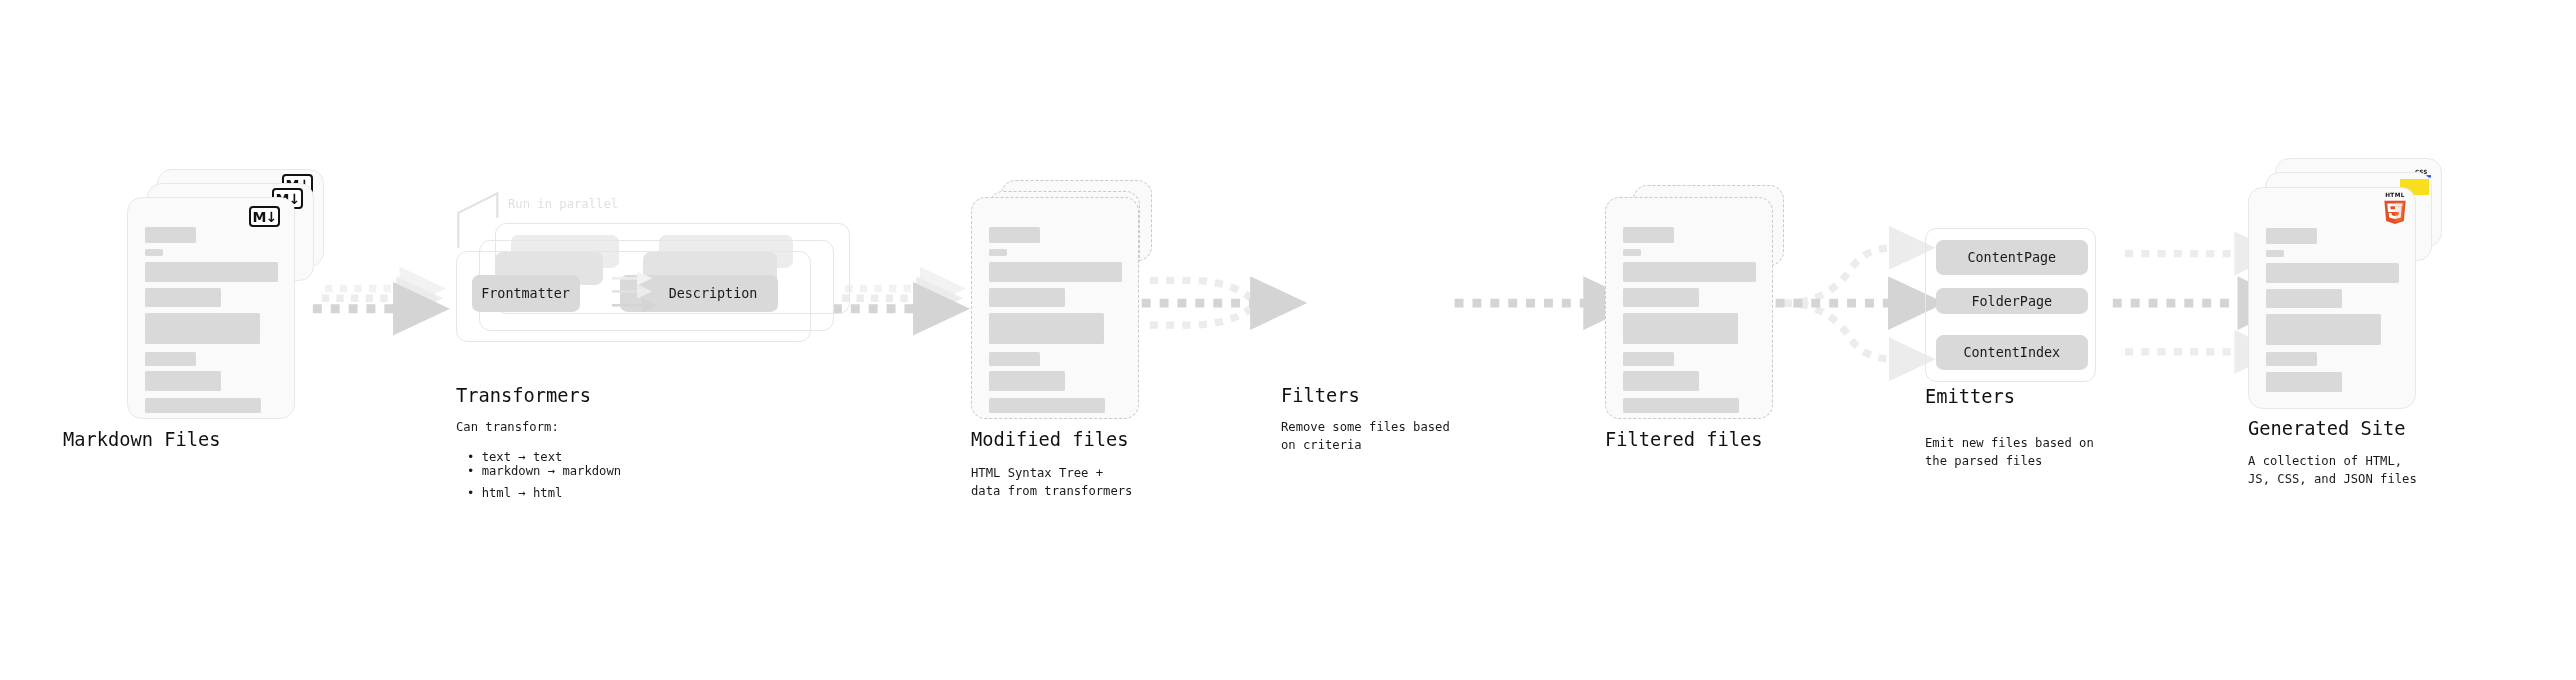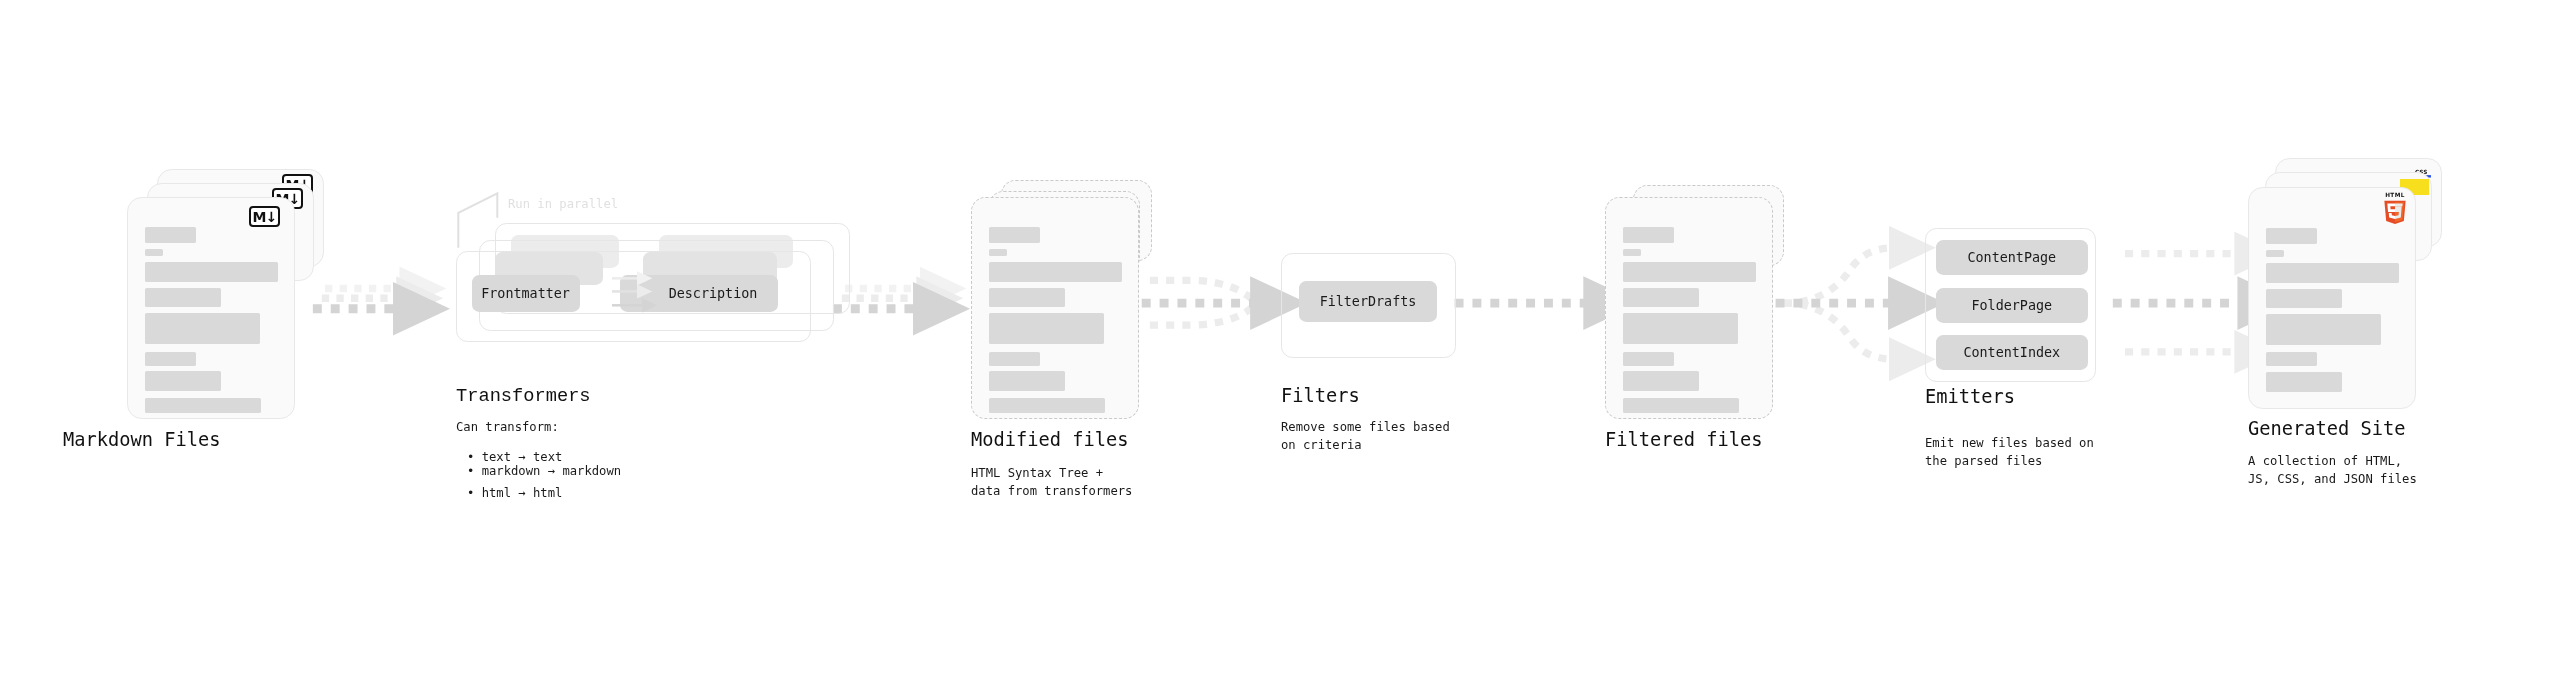--- a/index.html
+++ b/index.html
@@ -196,21 +196,21 @@
       <div class="chip" style="left:14.6px;top:23px;width:108px;height:37px;">Frontmatter</div>
       <div class="chip" style="left:163px;top:23px;width:158px;height:37px;padding-left:28px;">Description</div>
     </div>
 
     <svg width="98" height="49" style="left:612px;top:271px;" viewBox="0 0 120 60">
       <line x1="0" y1="9" x2="32" y2="9" stroke="#ececec" stroke-width="3" marker-end="url(#ahll)"></line>
       <line x1="0" y1="25" x2="32" y2="25" stroke="#e2e2e2" stroke-width="3" marker-end="url(#ahl)"></line>
       <line x1="0" y1="42" x2="38" y2="42" stroke="#d4d4d4" stroke-width="3" marker-end="url(#ah)"></line>
     </svg>
 
-    <div class="cap-title" style="left:456px;top:385px;font-family:Liberation Mono, monospace;">Transformers</div>
+    <div class="cap-title" style="left:456px;top:385px;">Transformers</div>
     <div class="cap-sub" style="left:456px;top:419px;">Can transform:</div>
     <div class="cap-list" style="left:467px;top:448px;">• text → text</div>
     <div class="cap-list" style="left:467px;top:462px;">• markdown → markdown</div>
     <div class="cap-list" style="left:467px;top:484px;">• html → html</div>
   </div>
 
   <div class="node" style="left:8px;top:0;width:1186px;height:520px;">
 
     <div class="card dashed" style="left:993px;top:180px;width:151px;height:81px;"></div>
     <div class="card dashed" style="left:981px;top:191px;width:151px;height:81px;"></div>
@@ -226,23 +226,20 @@
       <div class="skel" style="left:17px;top:200px;width:116px;height:14.6px;"></div>
     </div>
 
     <div class="cap-title" style="left:963px;top:429px;">Modified files</div>
     <div class="cap-sub" style="left:963px;top:465px;">HTML Syntax Tree +
 data from transformers</div>
   </div>
 
   <div class="node" style="left:0;top:0;width:1511px;height:520px;">
 
-    <div class="groupbox" style="left:1281px;top:253px;width:175px;height:105px;">
-      <div class="chip" style="left:17px;top:27px;width:138px;height:41px;">FilterDrafts</div>
-    </div>
 
     <div class="cap-title" style="left:1281px;top:385px;">Filters</div>
     <div class="cap-sub" style="left:1281px;top:419px;">Remove some files based
 on criteria</div>
   </div>
 
   <div class="node" style="left:0;top:0;width:1837px;height:520px;">
 
     <div class="card dashed" style="left:1633px;top:185px;width:151px;height:81px;"></div>
 
@@ -257,21 +254,21 @@
       <div class="skel" style="left:17px;top:200px;width:116px;height:14.6px;"></div>
     </div>
 
     <div class="cap-title" style="left:1605px;top:429px;">Filtered files</div>
   </div>
 
   <div class="node" style="left:0;top:0;width:2194px;height:520px;">
 
     <div class="groupbox" style="left:1925px;top:228px;width:171px;height:154px;">
       <div class="chip" style="left:9.8px;top:11.4px;width:152px;height:35px;">ContentPage</div>
-      <div class="chip" style="left:9.8px;top:59px;width:152px;height:35px;">FolderPage</div>
+      <div class="chip" style="left:9.8px;top:59px;width:152px;height:26px;">FolderPage</div>
       <div class="chip" style="left:9.8px;top:106px;width:152px;height:35px;">ContentIndex</div>
     </div>
 
     <div class="cap-title" style="left:1925px;top:386px;">Emitters</div>
     <div class="cap-sub" style="left:1925px;top:435px;">Emit new files based on
 the parsed files</div>
   </div>
 
   <div class="node" style="left:0;top:0;width:2576px;height:520px;">
 

